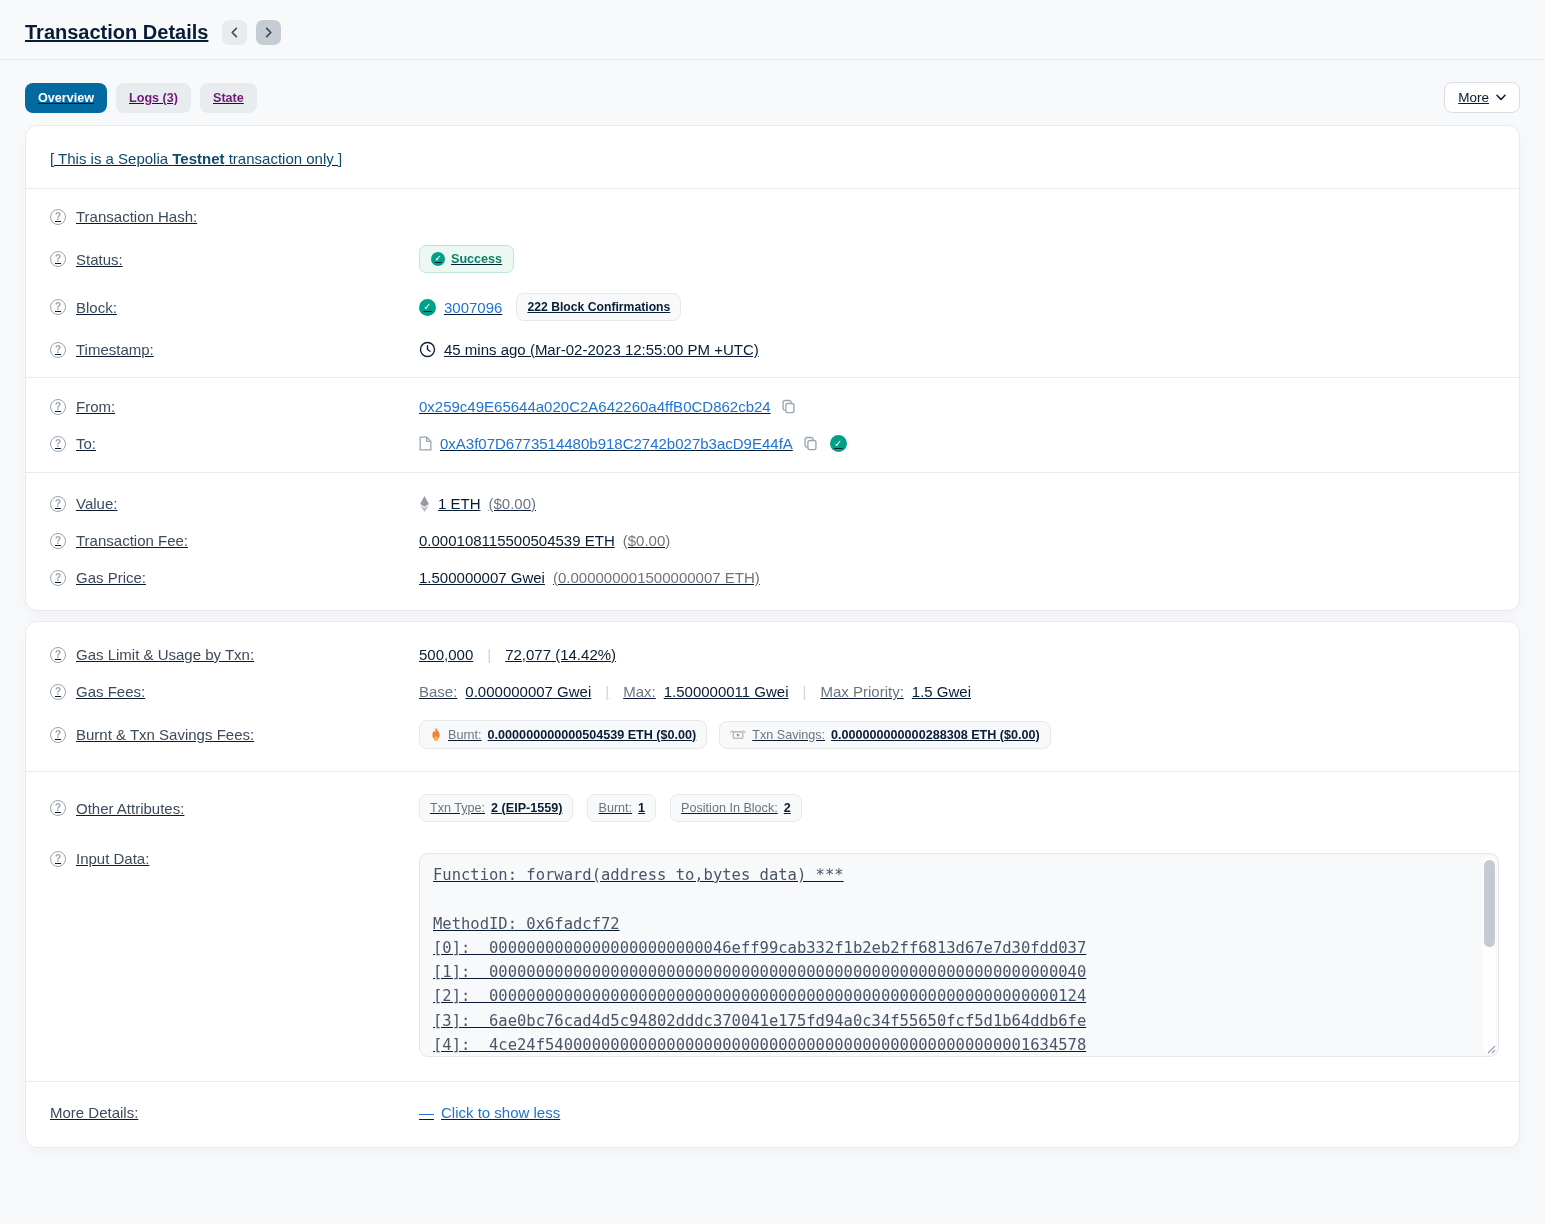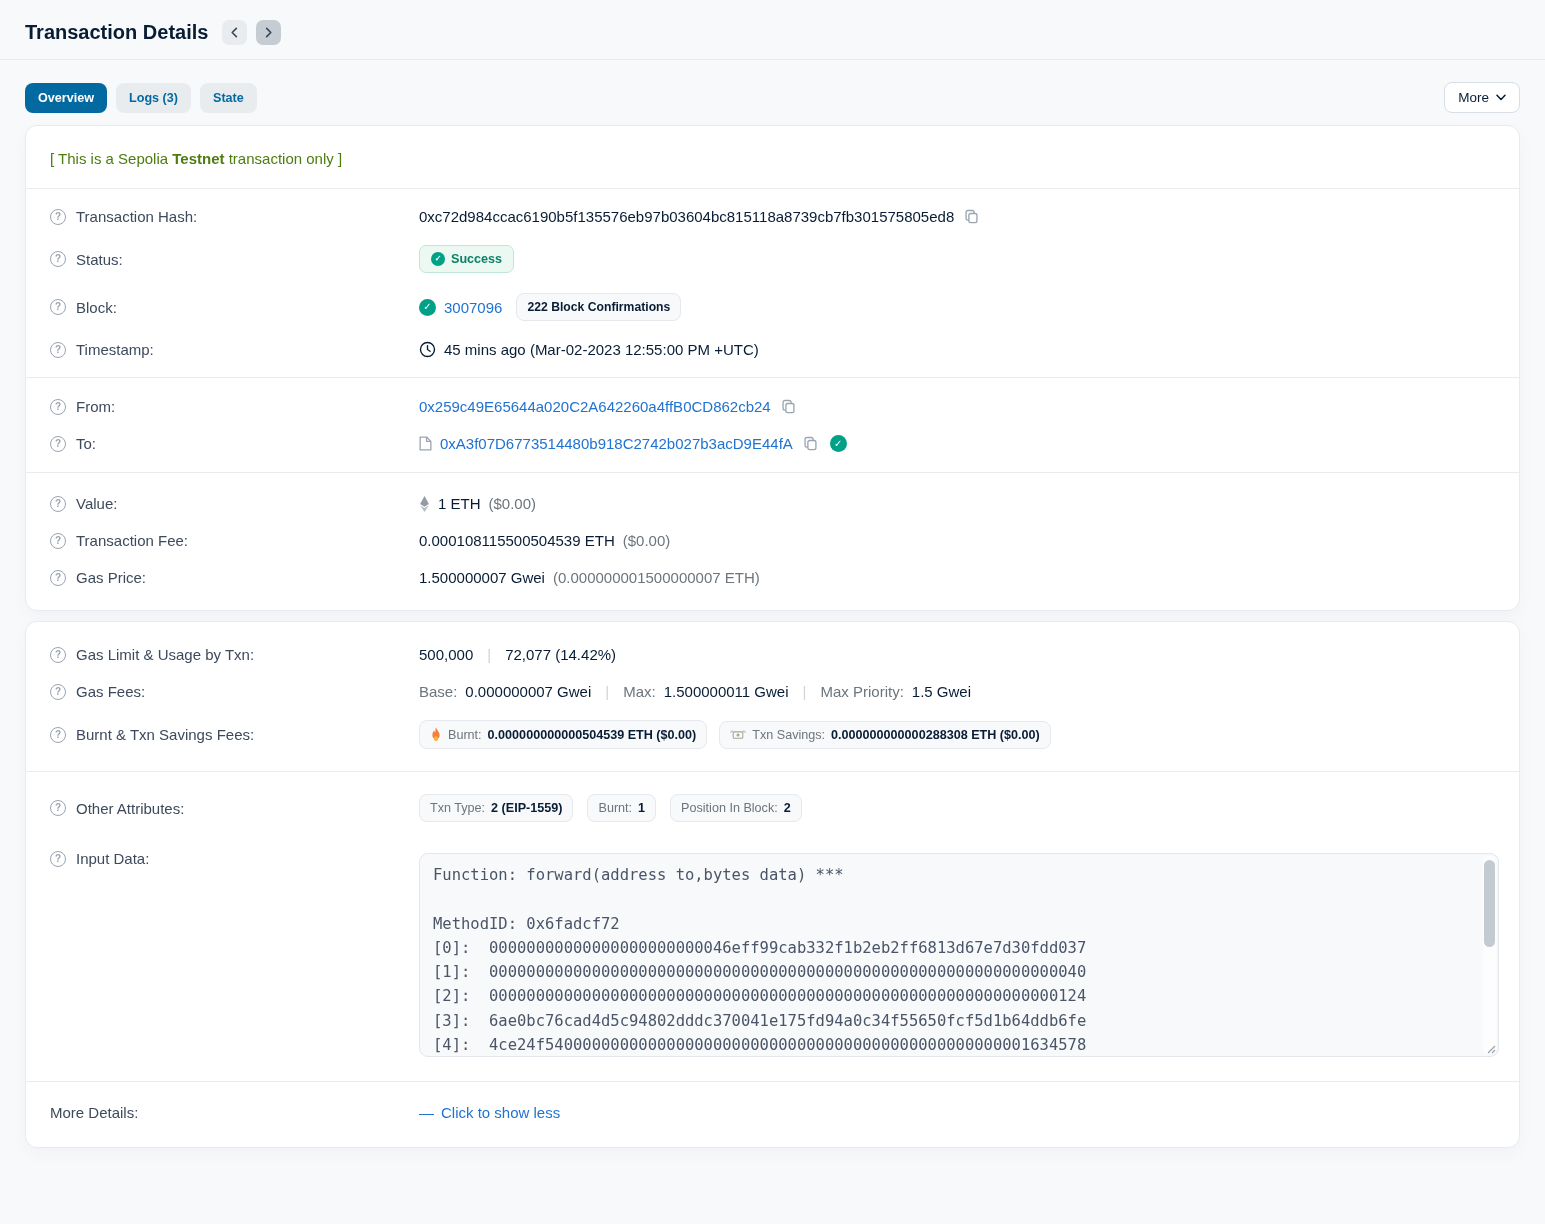--- a/index.html
+++ b/index.html
@@ -4,42 +4,42 @@
 <style>
   * { margin:0; padding:0; box-sizing:border-box; }
   html,body { width:1545px; height:1224px; }
   body {
     font-family:"Liberation Sans", sans-serif;
     background:#f8f9fb;
     color:#081d35;
     font-size:15px;
     overflow:hidden;
   }
-  .page { width:1545px; height:1224px; position:relative; }
+  .page { width:1545px; height:1224px; position:relative;text-decoration:underline; }
 
   
   .topbar { display:flex; align-items:center; gap:9px; padding:20px 25px 14px 25px; }
   .topbar h1 { font-size:20px; font-weight:bold; color:#081d35; margin-right:5px; }
   .nav-btn { width:25px; height:25px; border:none; border-radius:7px; display:flex; align-items:center; justify-content:center; cursor:pointer; }
   .nav-btn.prev { background:#e9ecef; }
   .nav-btn.next { background:#c6ccd4; }
   .header-divider { height:1px; background:#e9ecef; width:100%; }
 
   
   .tabs-row { display:flex; align-items:center; justify-content:space-between; padding:22px 25px 0 25px; }
   .tabs { display:flex; gap:9px; }
-  .tab { border:none; border-radius:8px; padding:8px 13px; font-size:12.6px; font-weight:bold; cursor:pointer; font-family:"Liberation Sans", sans-serif; background:#e9ecef; color:#0369a1; }
+  .tab { border:none; border-radius:8px; padding:8px 13px; font-size:12.6px; font-weight:bold; cursor:pointer; font-family:"Liberation Sans", sans-serif; background:#e9ecef; color:#701a75; }
   .tab.active { background:#0369a1; color:#ffffff; }
   .more-btn { display:flex; align-items:center; gap:7px; background:#ffffff; border:1px solid #d8dee6; border-radius:8px; padding:7px 13px; font-size:13.5px; color:#081d35; cursor:pointer; font-family:"Liberation Sans", sans-serif; }
 
   
   .card { background:#ffffff; border:1px solid #e7eaf0; border-radius:12px; margin:12px 25px 0 25px; padding:0 24px; box-shadow:0 6px 18px rgba(30,40,60,0.03); }
   .divider { height:1px; background:#e9ecef; margin:0 -24px; }
 
-  .notice { padding:24px 0 21px 0; color:#4d7c0f; font-size:15px; }
+  .notice { padding:24px 0 21px 0; color:#0c4a6e; font-size:15px; }
   .notice b { font-weight:bold; }
 
   .row { display:grid; grid-template-columns:369px 1fr; align-items:center; padding:10px 0; }
   .row.top { align-items:flex-start; }
   .label { display:flex; align-items:center; gap:10px; color:#3d4a5c; font-size:15px; }
   .label.noicon { padding-left:26px; }
   .value { display:flex; align-items:center; gap:8px; font-size:15px; color:#081d35; flex-wrap:wrap; }
 
   .q-icon { width:16px; height:16px; min-width:16px; border:1.2px solid #9aa4b0; border-radius:50%; color:#9aa4b0; font-size:10px; font-weight:bold; display:flex; align-items:center; justify-content:center; line-height:1; }
 
@@ -112,29 +112,20 @@
       <span>[ This is a Sepolia </span><b>Testnet</b><span> transaction only ]</span>
     </div>
     <div class="divider"></div>
 
     <div style="padding:9px 0;">
       <div class="row">
         <div class="label">
           <span class="q-icon">?</span>
           <span>Transaction Hash:</span>
         </div>
-        <div class="value">
-          <span>0xc72d984ccac6190b5f135576eb97b03604bc815118a8739cb7fb301575805ed8</span>
-          <button class="copy-btn">
-            <svg width="15" height="15" viewBox="0 0 16 16">
-                <rect x="5.2" y="4.8" width="8.6" height="9.8" rx="2" fill="none" stroke="#9aa4b0" stroke-width="1.4"></rect>
-                <path d="M10.8 4.8V3.6a2 2 0 0 0-2-2H4.2a2 2 0 0 0-2 2v6.2a2 2 0 0 0 2 2h1" fill="none" stroke="#9aa4b0" stroke-width="1.4"></path>
-              </svg>
-          </button>
-        </div>
       </div>
 
       <div class="row">
         <div class="label">
           <span class="q-icon">?</span>
           <span>Status:</span>
         </div>
         <div class="value">
           <span class="status-badge">
             <span class="check-circle">✓</span>

